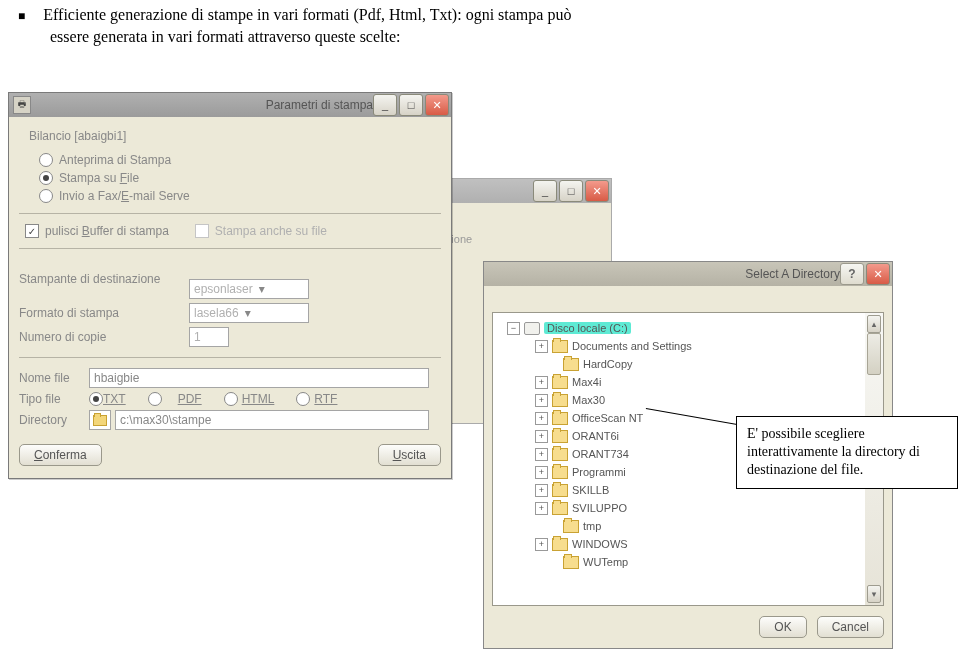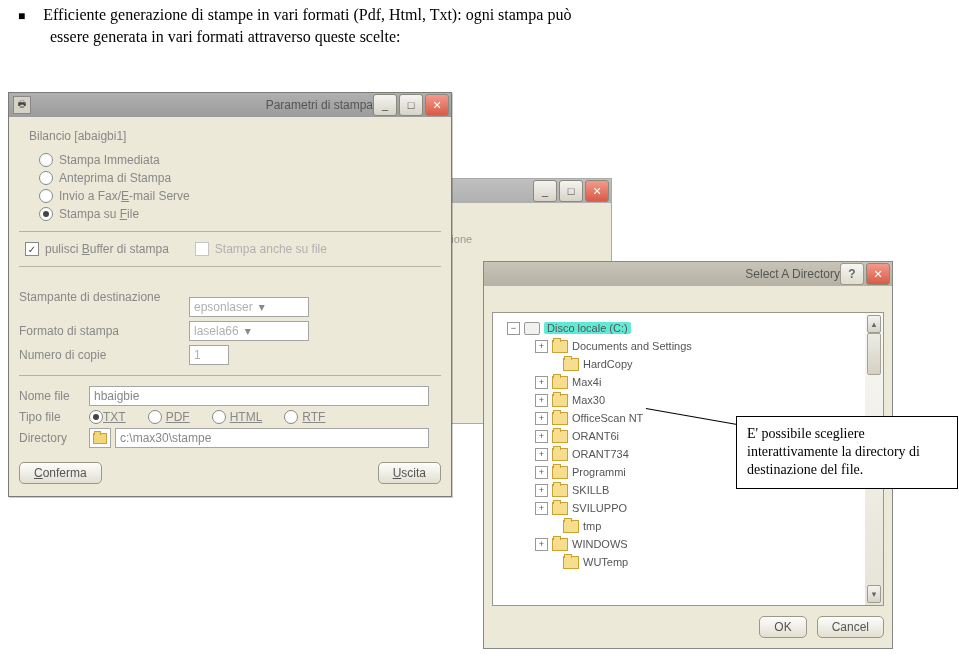--- a/index.html
+++ b/index.html
@@ -213,33 +213,29 @@
       <div class="wbtn">_</div>
       <div class="wbtn">□</div>
       <div class="wbtn close">✕</div>
     </div>
   </div>
   <div class="client">
     <div class="subt">Bilancio [abaigbi1]</div>
 
     <div class="radiorow">
       <span class="radio"></span>
-      <span>Stampa Immediata</span>
+      <span>Anteprima di Stampa</span>
     </div>
     <div class="radiorow">
-      <span class="radio"></span>
-      <span>Anteprima di Stampa</span>
+      <span class="radio sel"></span>
+      <span>Stampa su <span class="u">F</span>ile</span>
     </div>
     <div class="radiorow">
       <span class="radio"></span>
       <span>Invio a Fax/<span class="u">E</span>-mail Serve</span>
-    </div>
-    <div class="radiorow">
-      <span class="radio sel"></span>
-      <span>Stampa su <span class="u">F</span>ile</span>
     </div>
 
     <div class="sep"></div>
 
     <div style="display:flex; gap:26px; margin:4px 6px;">
       <div style="display:flex;align-items:center;gap:6px;">
         <span class="chk">✓</span>
         <span>pulisci <span class="u">B</span>uffer di stampa</span>
       </div>
       <div class="disabled" style="display:flex;align-items:center;gap:6px;">
@@ -269,21 +265,21 @@
       <div class="lbl" style="width:70px;">Nome file</div>
       <div class="inp" style="width:330px;">hbaigbie</div>
     </div>
     <div class="row">
       <div class="lbl" style="width:70px;">Tipo file</div>
       <div style="display:flex; gap:22px;">
         <span style="display:flex;gap:0;align-items:center;">
             <span class="radio sel"></span>
             <span class="u">TXT</span>
           </span>
-        <span style="display:flex;gap:4px;align-items:flex-end;">
+        <span style="display:flex;gap:16px;align-items:flex-end;">
             <span class="radio"></span>
             <span class="u">PDF</span>
           </span>
         <span style="display:flex;gap:4px;align-items:center;">
             <span class="radio"></span>
             <span class="u">HTML</span>
           </span>
         <span style="display:flex;gap:4px;align-items:center;">
             <span class="radio"></span>
             <span class="u">RTF</span>

